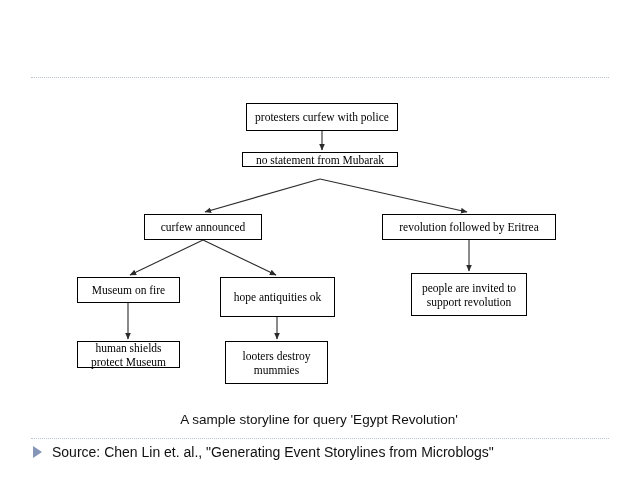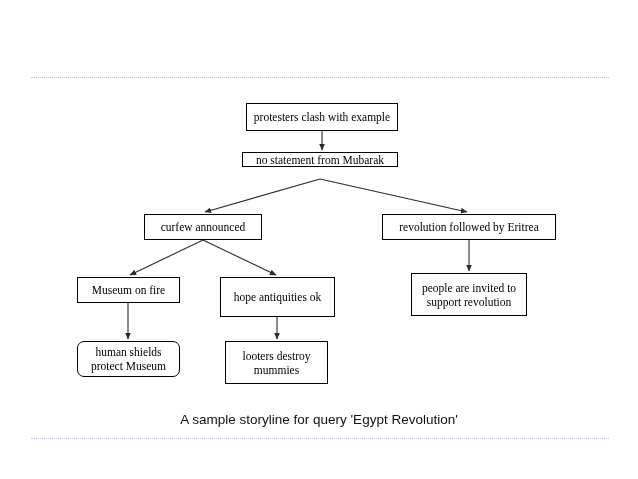--- a/index.html
+++ b/index.html
@@ -126,33 +126,37 @@
           <line x1="320" y1="89" x2="205" y2="122" marker-end="url(#arrowhead)"></line>
           <line x1="320" y1="89" x2="467" y2="122" marker-end="url(#arrowhead)"></line>
           <line x1="203" y1="150" x2="130" y2="185" marker-end="url(#arrowhead)"></line>
           <line x1="203" y1="150" x2="276" y2="185" marker-end="url(#arrowhead)"></line>
           <line x1="469" y1="150" x2="469" y2="181" marker-end="url(#arrowhead)"></line>
           <line x1="128" y1="213" x2="128" y2="249" marker-end="url(#arrowhead)"></line>
           <line x1="277" y1="213" x2="277" y2="249" marker-end="url(#arrowhead)"></line>
         </g>
     </svg>
     <div id="node-layer">
-        <div class="node" style="left: 246px; top: 13px; width: 152px; height: 28px;">protesters clash with example</div>
+        <div class="node" style="left: 246px; top: 13px; width: 152px; height: 28px;">protesters curfew with police</div>
         <div class="node" style="left: 242px; top: 62px; width: 156px; height: 15px;">no statement from Mubarak</div>
         <div class="node" style="left: 144px; top: 124px; width: 118px; height: 26px;">curfew announced</div>
         <div class="node" style="left: 382px; top: 124px; width: 174px; height: 26px;">revolution followed by Eritrea</div>
         <div class="node" style="left: 77px; top: 187px; width: 103px; height: 26px;">Museum on fire</div>
         <div class="node" style="left: 220px; top: 187px; width: 115px; height: 40px;">hope antiquities ok</div>
         <div class="node" style="left: 411px; top: 183px; width: 116px; height: 43px;">people are invited to
 support revolution</div>
-        <div class="node" style="left: 77px; top: 251px; width: 103px; height: 36px; border-radius: 7px;">human shields
+        <div class="node" style="left: 77px; top: 251px; width: 103px; height: 27px;">human shields
 protect Museum</div>
         <div class="node" style="left: 225px; top: 251px; width: 103px; height: 43px;">looters destroy
 mummies</div>
       </div>
   </div>
 
   <div id="caption">A sample storyline for query 'Egypt Revolution'</div>
 
   <div id="footer-rule"></div>
 
+  <div id="source-row">
+    <span id="source-bullet"></span>
+    <span id="source-text">Source: Chen Lin et. al., "Generating Event Storylines from Microblogs"</span>
+  </div>
 
 </div>
 
 </body></html>

